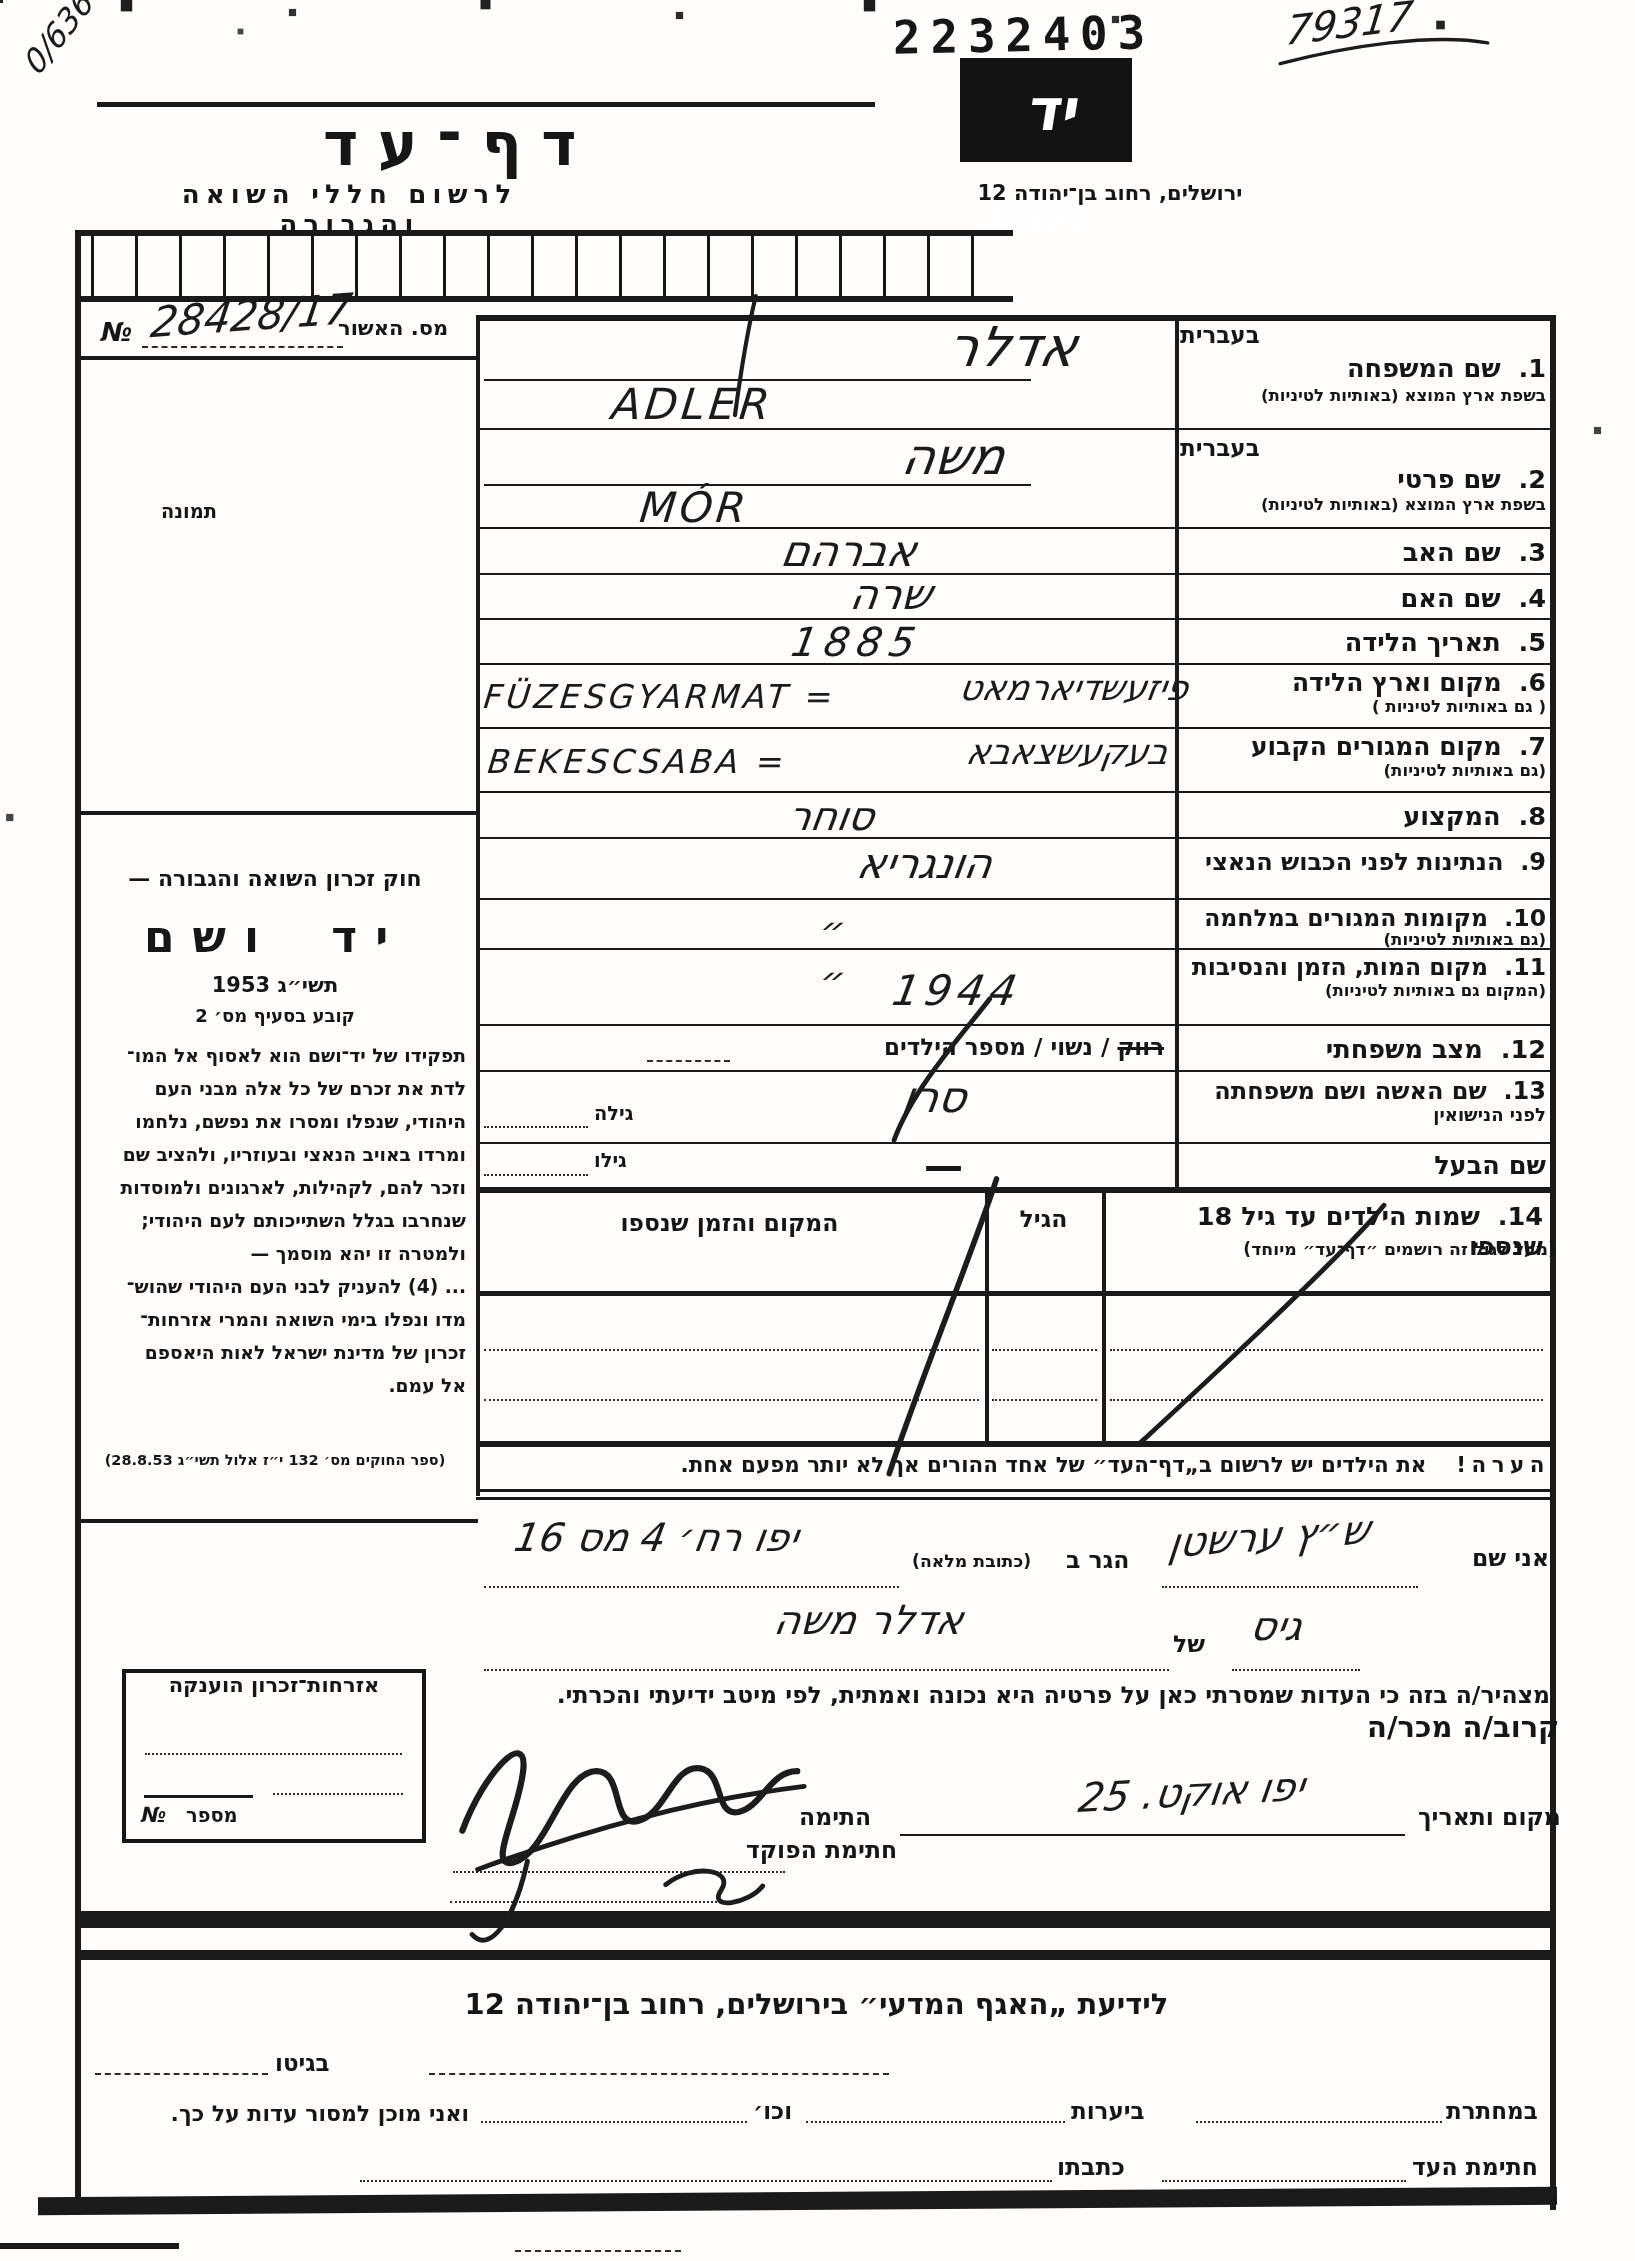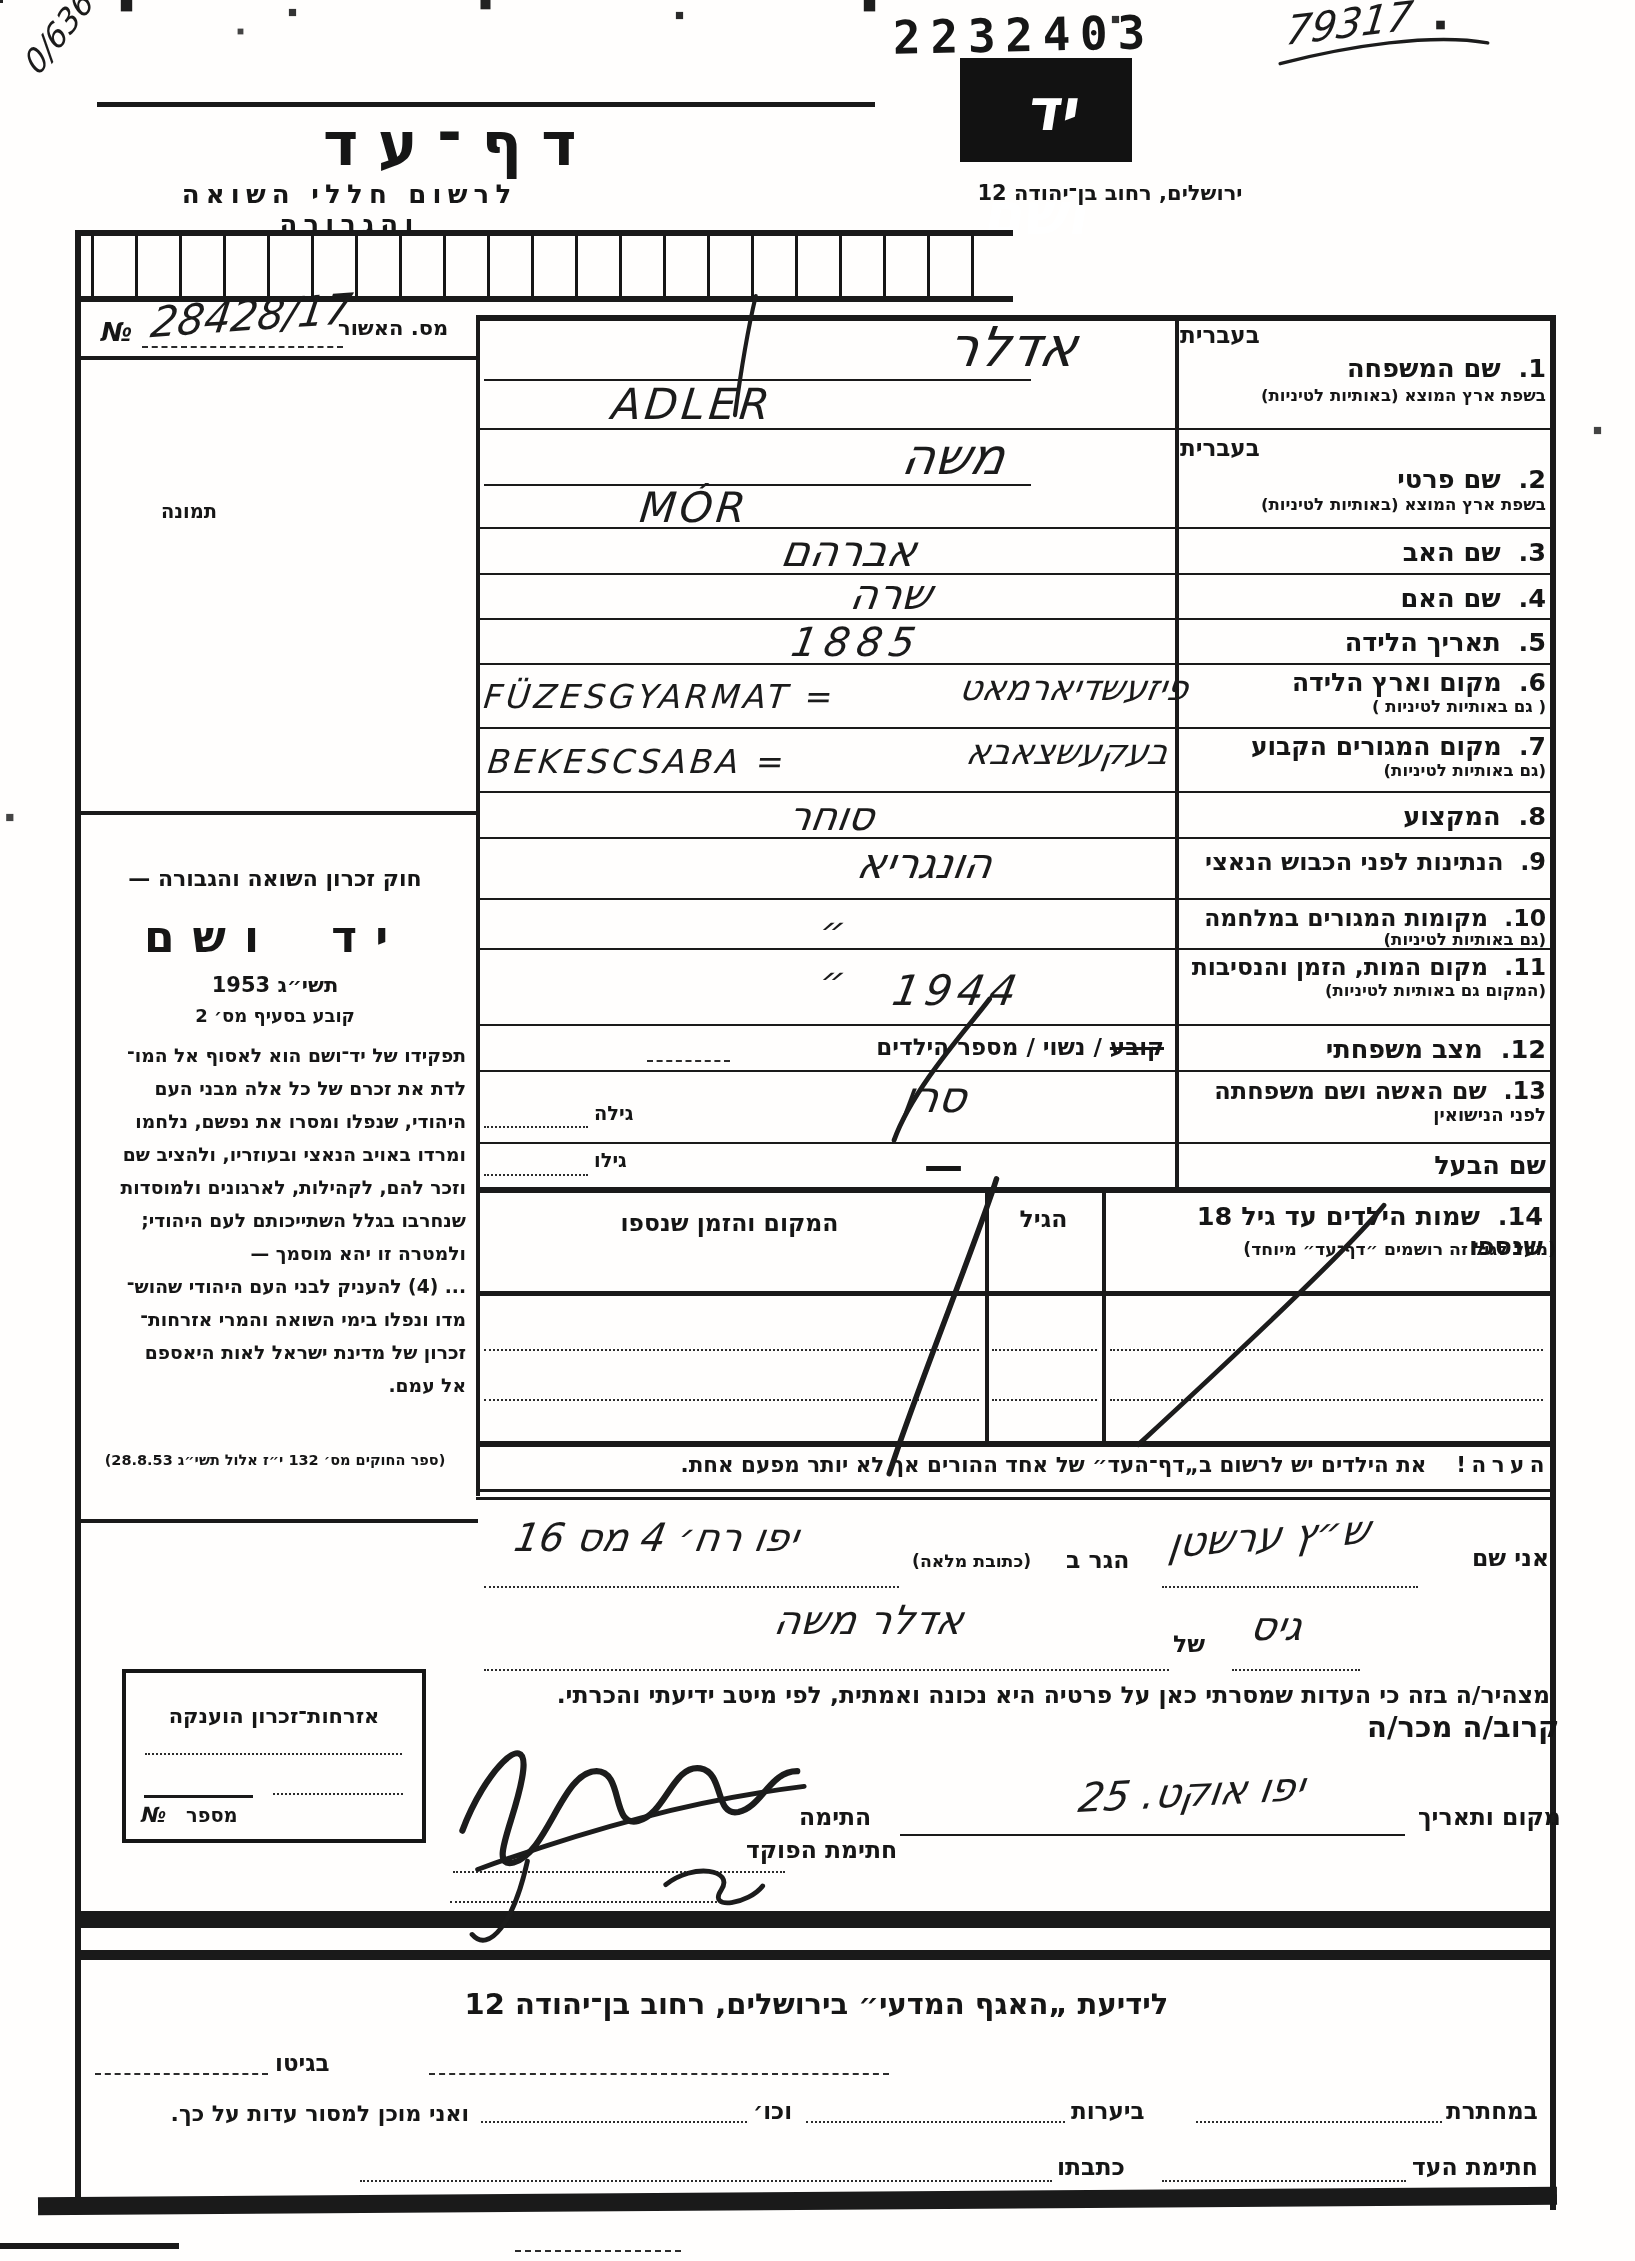--- a/index.html
+++ b/index.html
@@ -75,21 +75,21 @@
 שנחרבו בגלל השתייכותם לעם היהודי;
 ולמטרה זו יהא מוסמך —
 ‏... (4) להעניק לבני העם היהודי שהוש־
 מדו ונפלו בימי השואה והמרי אזרחות־
 זכרון של מדינת ישראל לאות היאספם
 אל עמם.</div>
   <div class="a p" style="left:77px;top:1452px;width:396px;font-size:14.5px;text-align:center">(ספר החוקים מס׳ 132 י״ז אלול תשי״ג 28.8.53)</div>
   <div class="a hl" style="left:75px;top:1519px;width:403px;height:3.5px"></div>
 
   <div class="a box" style="left:122px;top:1669px;width:296px;height:166px">
-    <div class="p c" style="margin-top:31px;font-size:21px">אזרחות־זכרון הוענקה</div>
+    <div class="p c" style="margin-top:0;font-size:21px">אזרחות־זכרון הוענקה</div>
     <div class="dot" style="position:absolute;left:19.4px;top:80px;width:257px"></div>
     <div class="hl" style="position:absolute;left:18px;top:122px;width:109px;height:2.8px"></div>
     <div class="dot" style="position:absolute;left:147px;top:120px;width:130px"></div>
     <div class="p" style="position:absolute;left:60px;top:131px;font-size:19.4px">מספר</div>
     <div class="p" style="position:absolute;left:15px;top:130px;font-size:21px;font-style:italic">№</div>
   </div>
 
   <div class="a p" style="left:1180px;top:322px;font-size:23px">בעברית</div>
   <div class="a p r" style="left:1178px;top:353px;width:368px;font-size:25.6px">
     <span>1.</span>&nbsp;&nbsp;<span>שם המשפחה</span>
@@ -168,21 +168,21 @@
   </div>
   <div class="a p r" style="left:1178px;top:981px;width:368px;font-size:16.6px">(המקום גם באותיות לטיניות)</div>
   <div class="a hw" style="left:820px;top:958px;font-size:39px">״</div>
   <div class="a hw" style="left:893px;top:966px;font-size:42px;letter-spacing:5.5px">1944</div>
   <div class="a hl" style="left:476px;top:1024px;width:1077px;height:2.1px"></div>
 
   <div class="a p r" style="left:1178px;top:1034px;width:368px;font-size:25.6px">
     <span>12.</span>&nbsp;&nbsp;<span>מצב משפחתי</span>
   </div>
   <div class="a p r" style="left:706px;top:1034px;width:458px;font-size:23px">
-    <span class="struck">קובע</span>
+    <span class="struck">רווק</span>
     <span>/</span>
     <span>נשוי</span>
     <span>/</span>
     <span>מספר הילדים</span>
   </div>
   <div class="a dash" style="left:647px;top:1060px;width:83px"></div>
   <div class="a hl" style="left:476px;top:1070px;width:1077px;height:2.1px"></div>
 
   <div class="a p r" style="left:1178px;top:1077px;width:368px;font-size:24px">
     <span>13.</span>&nbsp;&nbsp;<span>שם האשה ושם משפחתה</span>

